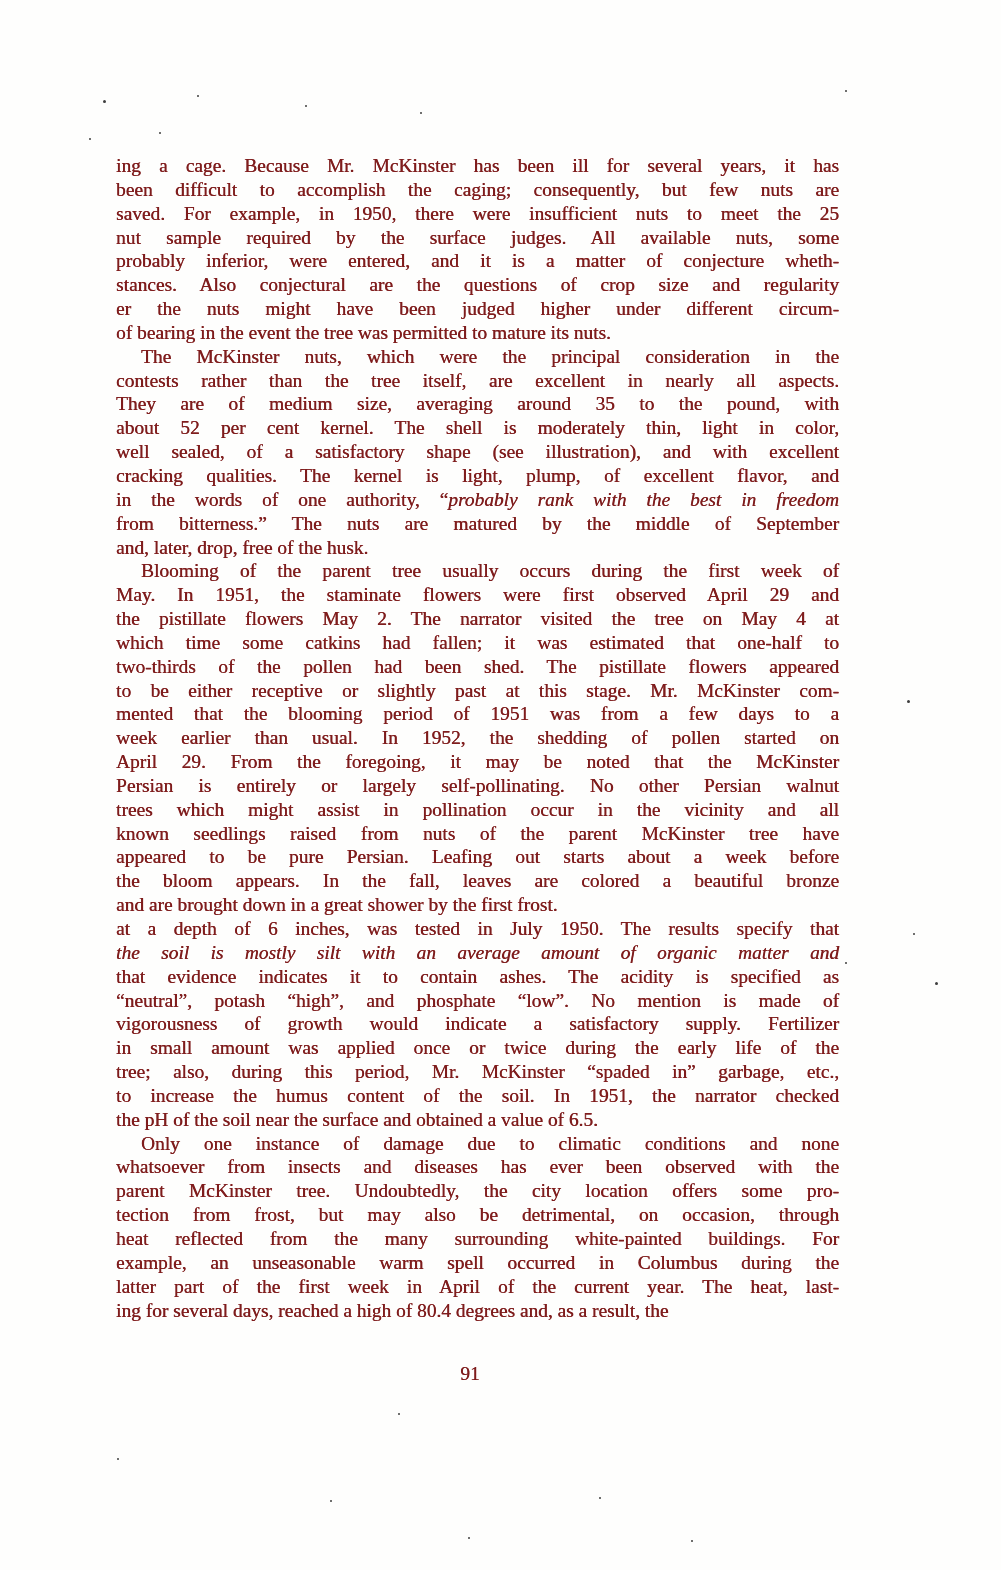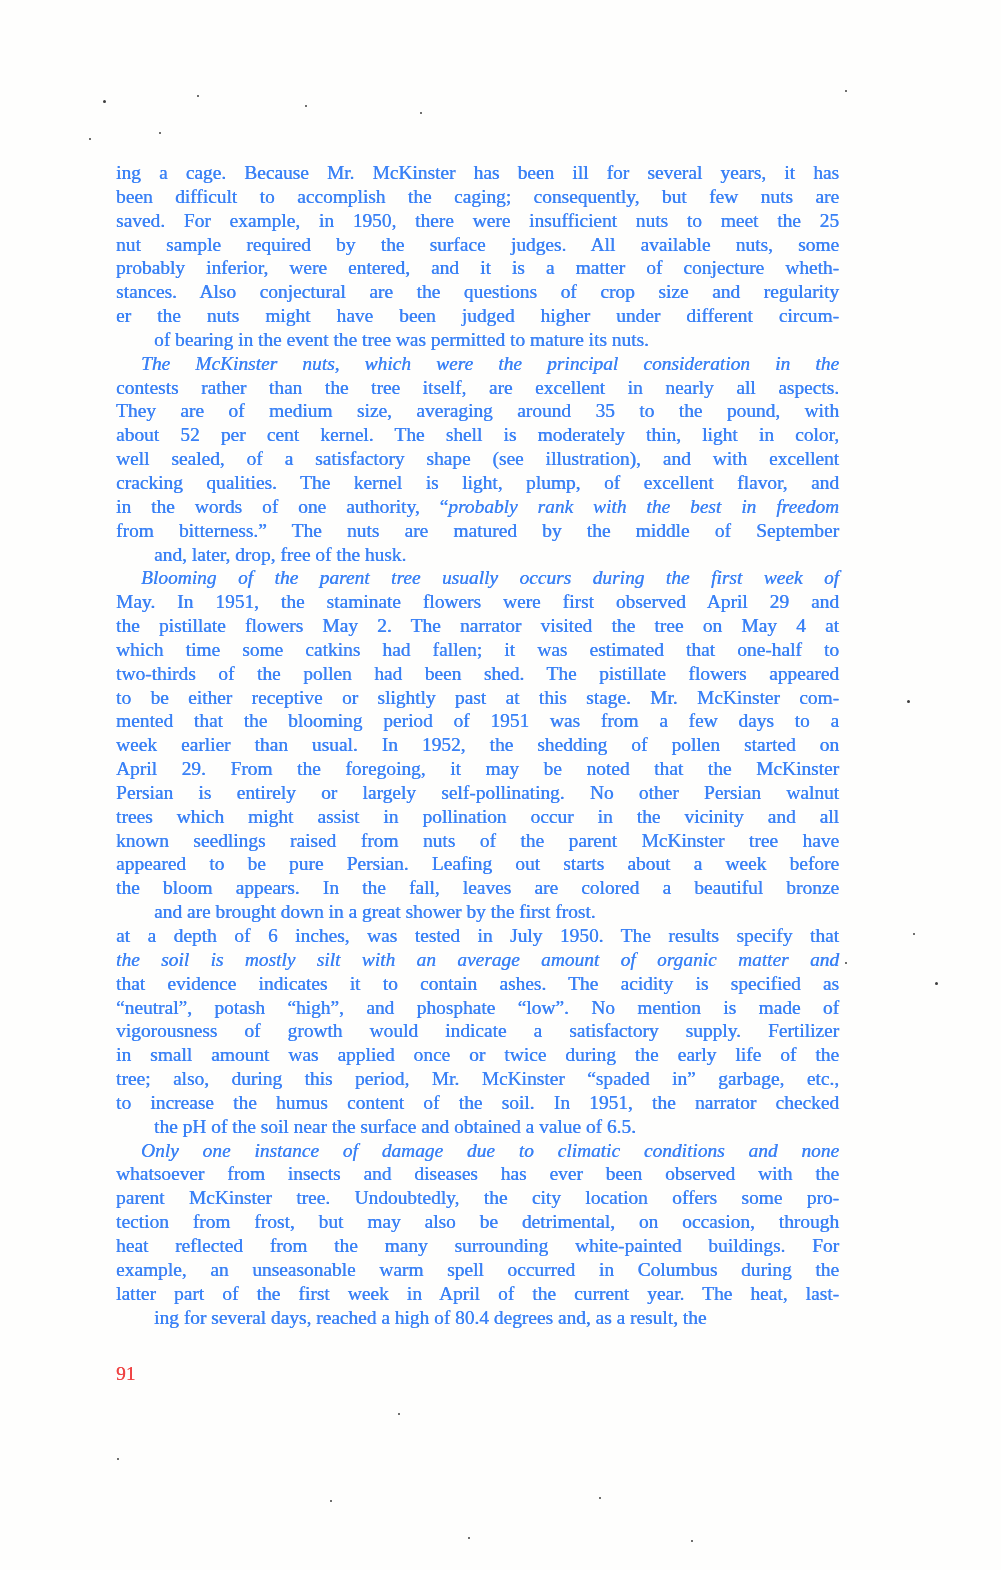--- a/index.html
+++ b/index.html
@@ -6,43 +6,43 @@
   .page {
     position: relative;
     width: 1001px;
     height: 1570px;
     background: #fefefd;
     overflow: hidden;
   }
   .text-block {
     position: absolute;
     left: 116px;
-    top: 161px;
+    top: 154px;
     width: 723px;
-    color: #3b82f6;
+    color: #7f1d1d;
     font-family: "Liberation Serif", serif;
     font-size: 19.4px;
     line-height: 23.85px;
     text-shadow: 0.35px 0 0 currentColor;
   }
   .para { margin: 0; padding: 0; }
   .line {
     text-align: justify;
     text-align-last: justify;
   }
-  .line.last { text-align-last: left; margin-left: 38px; }
-  .line.indent { text-indent: 25px; font-style: italic; }
+  .line.last { text-align-last: left; }
+  .line.indent { text-indent: 25px; }
   .line em { font-style: italic; }
   .folio {
     position: absolute;
     left: 116px;
     top: 1363px;
     width: 708px;
-    text-align: left;
-    color: #ef4444;
+    text-align: center;
+    color: #7f1d1d;
     font-family: "Liberation Serif", serif;
     font-size: 19.5px;
     text-shadow: 0.35px 0 0 currentColor;
   }
   .speck {
     position: absolute;
     background: #1c1c1c;
     border-radius: 50%;
     opacity: 0.85;
   }

